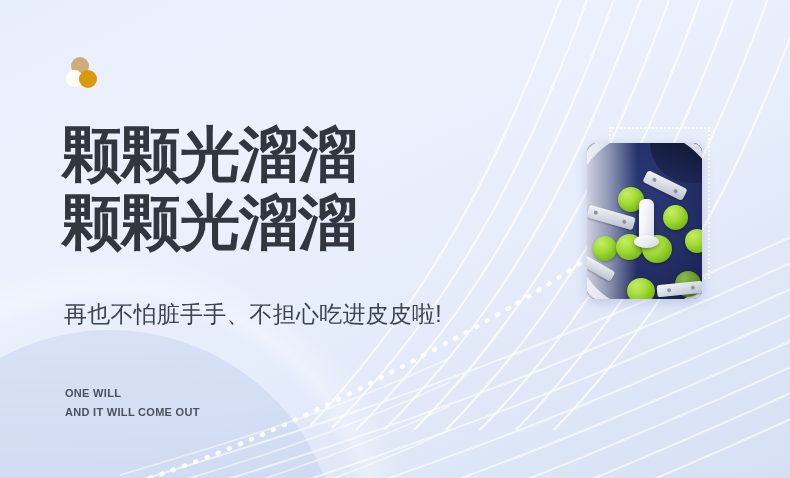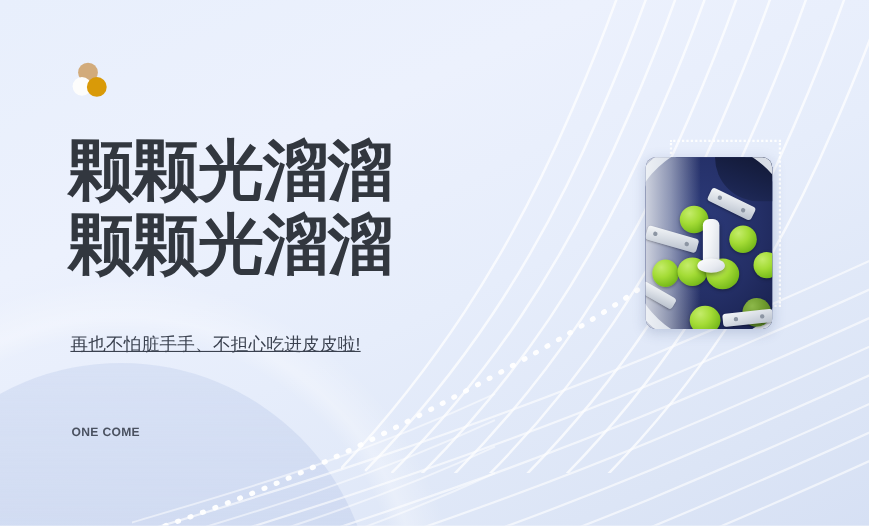--- a/index.html
+++ b/index.html
@@ -114,26 +114,25 @@
     font-weight: bold;
     color: #32373f;
     letter-spacing: -1px;
     white-space: nowrap;
   }
 
   .subheadline {
     position: absolute;
     left: 64px;
     top: 299px;
-    font-size: 16px;
+    font-size: 23px;
     line-height: 30px;
     color: #3b4250;
     white-space: nowrap;
     letter-spacing: 0.2px;
-    text-decoration: underline;
   }
 
   
   .eng {
     position: absolute;
     left: 65px;
     top: 384px;
     font-size: 11px;
     font-weight: bold;
     line-height: 19px;
@@ -316,21 +315,22 @@
   </div>
 
   <div class="headline">
     <span class="headline-line">颗颗光溜溜</span>
     <span class="headline-line">颗颗光溜溜</span>
   </div>
 
   <div class="subheadline">再也不怕脏手手、不担心吃进皮皮啦!</div>
 
   <div class="eng">
-    <span>ONE COME</span>
+    <span>ONE WILL</span>
+    <span>AND IT WILL COME OUT</span>
   </div>
 
   <div class="product-frame"></div>
 
   <div class="product-card">
     <div class="pc-inner">
       <div class="pc-bowl"></div>
       <div class="pc-top-dark"></div>
       <div class="pc-rim"></div>
       <div class="pc-rim-shade"></div>

